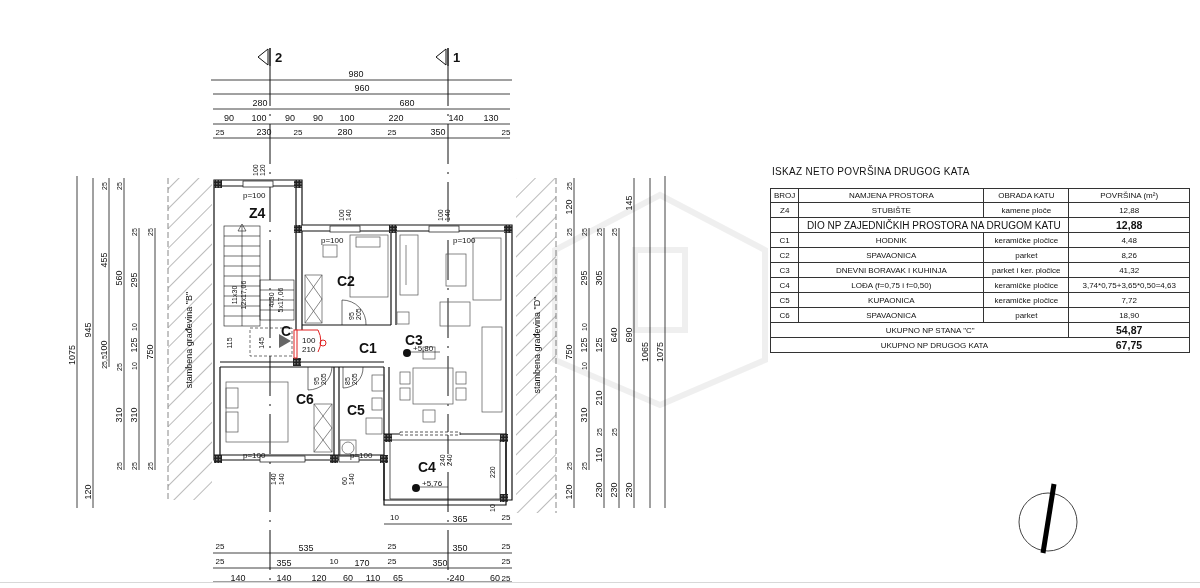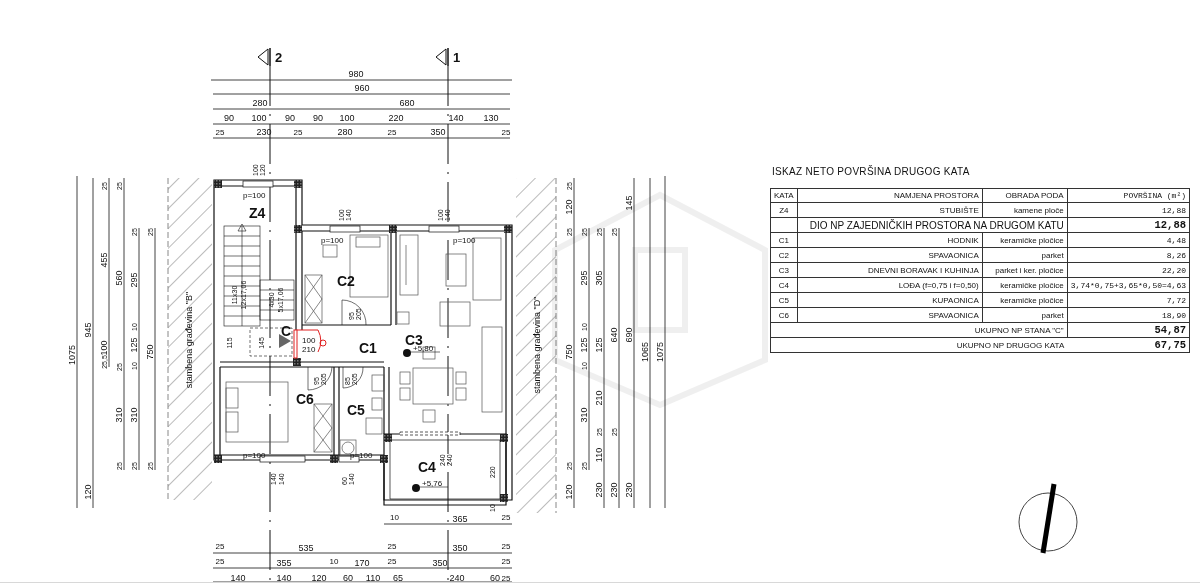--- a/index.html
+++ b/index.html
@@ -5,23 +5,23 @@
   html,body{margin:0;padding:0;background:#ffffff;}
   body{width:1200px;height:588px;position:relative;overflow:hidden;font-family:"Liberation Sans",sans-serif;color:#111;}
   #plan{position:absolute;left:0;top:0;width:760px;height:588px;}
   #plan text{font-family:"Liberation Sans",sans-serif;fill:#111;}
   .dim{font-size:9px;}
   .room{font-size:14px;font-weight:bold;}
   .small{font-size:8px;}
   #table-wrap{position:absolute;left:770px;top:166px;width:472px;}
   #table-title{font-size:10px;letter-spacing:0.3px;margin:0 0 11px 2px;}
   table{border-collapse:collapse;width:420px;font-size:8px;}
-  td,th{border:1px solid #333;padding:0 3px;height:14px;font-weight:normal;text-align:right;white-space:nowrap;}
+  td,th{border:1px solid #333;padding:0 3px;height:14px;font-weight:normal;text-align:center;white-space:nowrap;}
   th{height:13px;}
-  td.num,th.num{text-align:right;font-family:Liberation Mono, monospace;}
+  td.num,th.num{}
   td.broj,th.broj{text-align:center;width:18px;}
   tr.sum td{font-size:10px;}
   tr.sum td.num{font-weight:bold;font-size:10.5px;}
   #north{position:absolute;left:1017px;top:478px;width:62px;height:80px;}
   #watermark{position:absolute;left:545px;top:190px;width:230px;height:220px;opacity:0.06;pointer-events:none;}
   #bottom-line{position:absolute;left:0;top:582px;width:1200px;height:1px;background:#d8d8d8;}
 </style>
 </head>
 <body>
 
@@ -382,23 +382,23 @@
 <svg id="watermark" viewBox="0 0 230 220">
   <path d="M115,5 L220,60 V170 L115,215 L10,170 V60 Z" fill="none" stroke="#000" stroke-width="6"></path>
   <rect x="90" y="60" width="50" height="80" fill="none" stroke="#000" stroke-width="6"></rect>
 </svg>
 
 <div id="table-wrap">
   <div id="table-title">ISKAZ NETO POVRŠINA DRUGOG KATA</div>
   <table>
     <thead>
       <tr>
-        <th class="broj">KATA</th>
+        <th class="broj">BROJ</th>
         <th style="width:178px">NAMJENA PROSTORA</th>
-        <th style="width:78px">OBRADA PODA</th>
+        <th style="width:78px">OBRADA KATU</th>
         <th class="num">POVRŠINA (m²)</th>
       </tr>
     </thead>
     <tbody>
       <tr>
         <td class="broj">Z4</td>
         <td>STUBIŠTE</td>
         <td>kamene ploče</td>
         <td class="num">12,88</td>
       </tr>
@@ -416,21 +416,21 @@
       <tr>
         <td class="broj">C2</td>
         <td>SPAVAONICA</td>
         <td>parket</td>
         <td class="num">8,26</td>
       </tr>
       <tr>
         <td class="broj">C3</td>
         <td>DNEVNI BORAVAK I KUHINJA</td>
         <td>parket i ker. pločice</td>
-        <td class="num">22,20</td>
+        <td class="num">41,32</td>
       </tr>
       <tr>
         <td class="broj">C4</td>
         <td>LOĐA (f=0,75 i f=0,50)</td>
         <td>keramičke pločice</td>
         <td class="num">3,74*0,75+3,65*0,50=4,63</td>
       </tr>
       <tr>
         <td class="broj">C5</td>
         <td>KUPAONICA</td>

